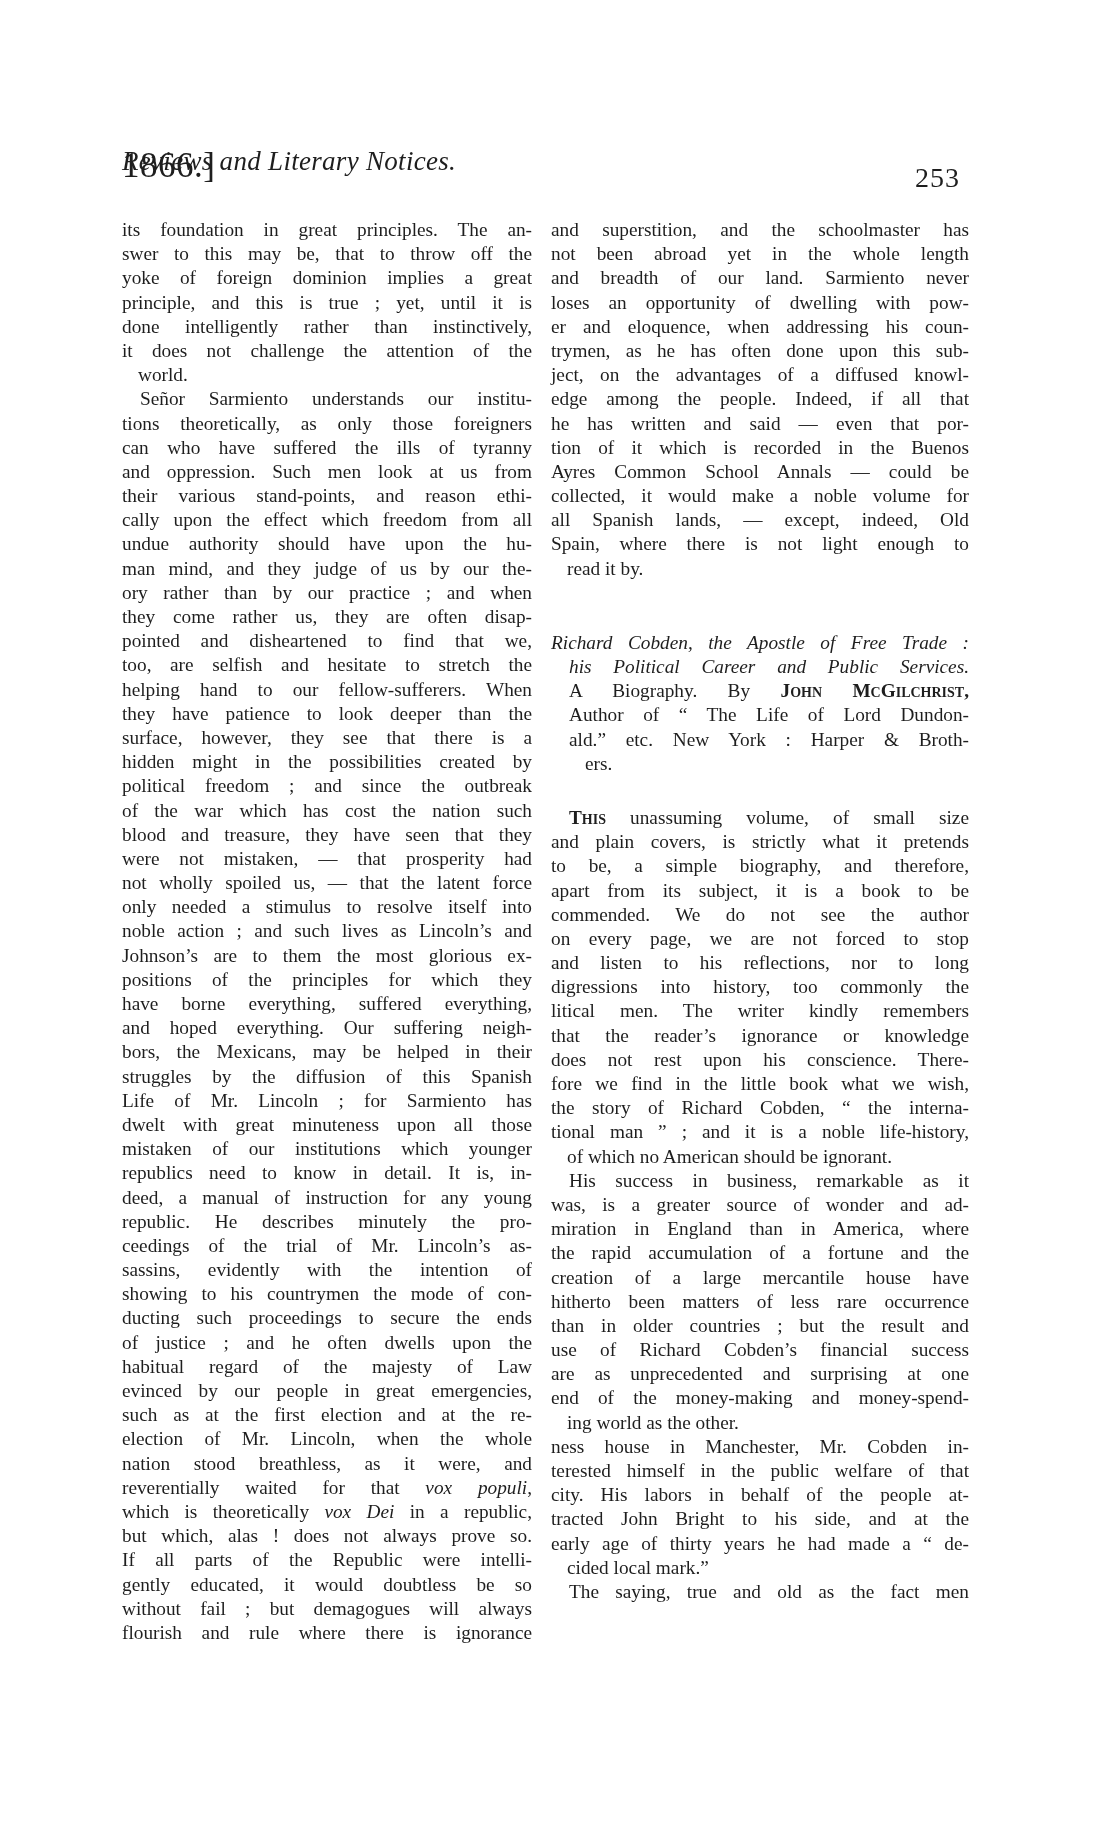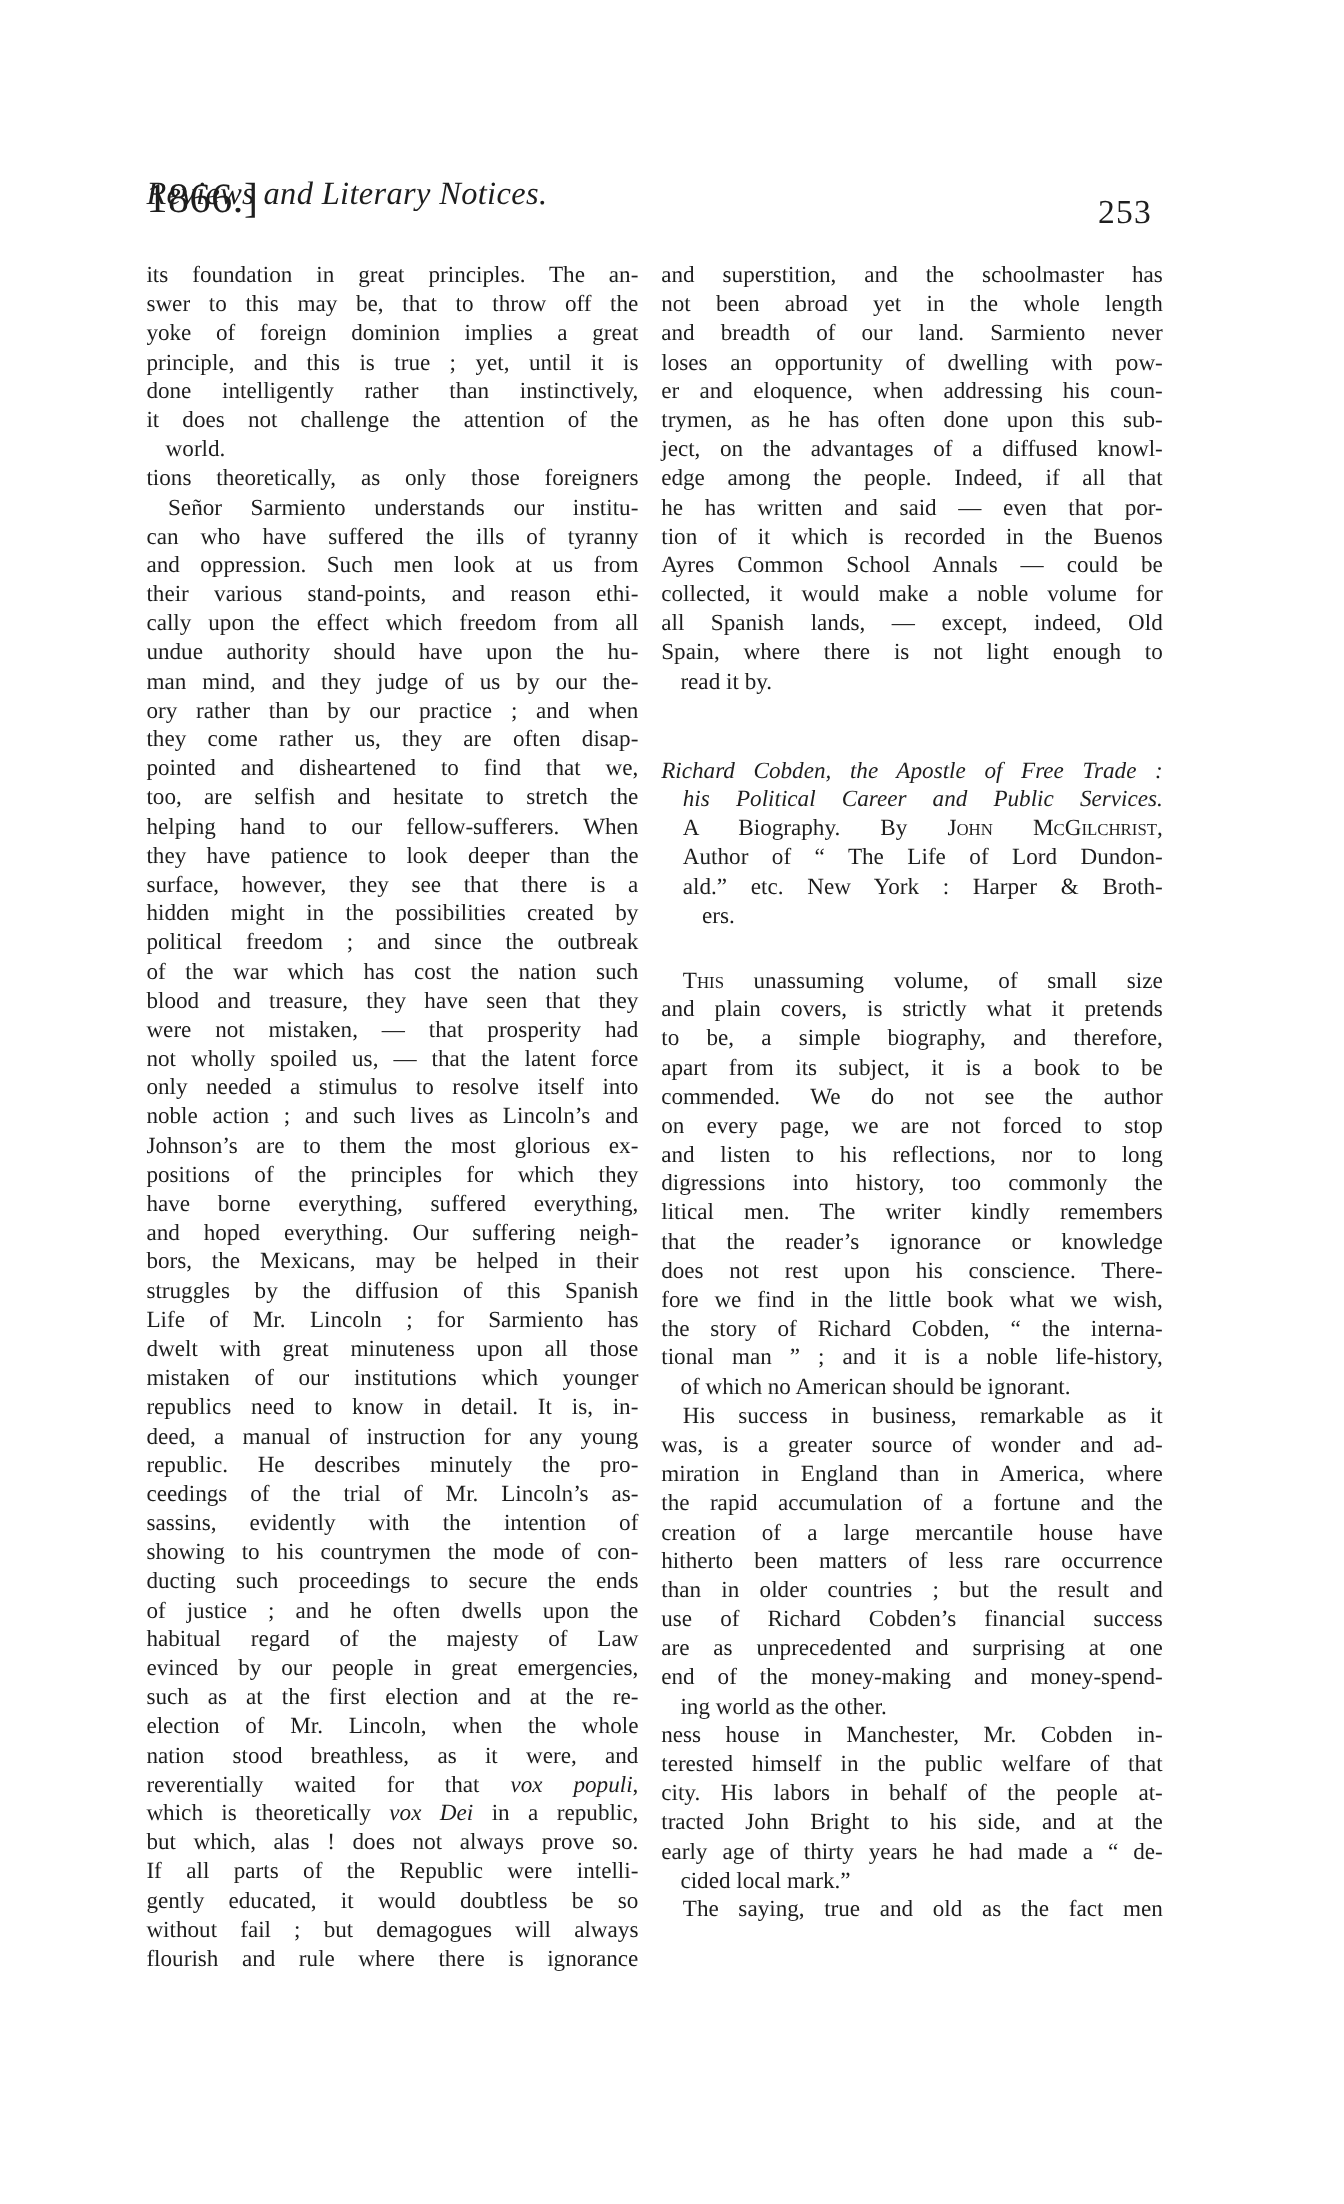--- a/index.html
+++ b/index.html
@@ -12,21 +12,21 @@
   .col { position: absolute; top: 218px; }
   .col.left { left: 122px; width: 410px; }
   .col.right { left: 551px; width: 418px; }
   .line { display: block; font-size: 19.3px; line-height: 24.2px; height: 24.2px; white-space: nowrap;
           text-align: justify; text-align-last: justify; }
   .line.last { text-align-last: left; margin-left: 16px; }
   .line.indent { padding-left: 18px; }
   .line.hang { padding-left: 18px; }
   .gap { display: block; }
   .it { font-style: italic; }
-  .sc { font-variant: small-caps; }
+  .sc { font-variant: small-caps; font-weight: bold; }
   .biblio .line { font-size: 19.3px; }
 </style>
 </head>
 <body>
 
 <div class="header">
   <span class="year">1866.]</span>
   <span class="title">Reviews and Literary Notices.</span>
   <span class="pageno">253</span>
 </div>
@@ -35,22 +35,22 @@
     <div>
       <span class="line">its foundation in great principles.  The an-</span>
       <span class="line">swer to this may be, that to throw off the</span>
       <span class="line">yoke of foreign dominion implies a great</span>
       <span class="line">principle, and this is true ; yet, until it is</span>
       <span class="line">done intelligently rather than instinctively,</span>
       <span class="line">it does not challenge the attention of the</span>
       <span class="line last">world.</span>
     </div>
     <div>
+      <span class="line indent">Señor Sarmiento understands our institu-</span>
       <span class="line">tions theoretically, as only those foreigners</span>
-      <span class="line indent">Señor Sarmiento understands our institu-</span>
       <span class="line">can who have suffered the ills of tyranny</span>
       <span class="line">and oppression.  Such men look at us from</span>
       <span class="line">their various stand-points, and reason ethi-</span>
       <span class="line">cally upon the effect which freedom from all</span>
       <span class="line">undue authority should have upon the hu-</span>
       <span class="line">man mind, and they judge of us by our the-</span>
       <span class="line">ory rather than by our practice ; and when</span>
       <span class="line">they come rather us, they are often disap-</span>
       <span class="line">pointed and disheartened to find that we,</span>
       <span class="line">too, are selfish and hesitate to stretch the</span>

